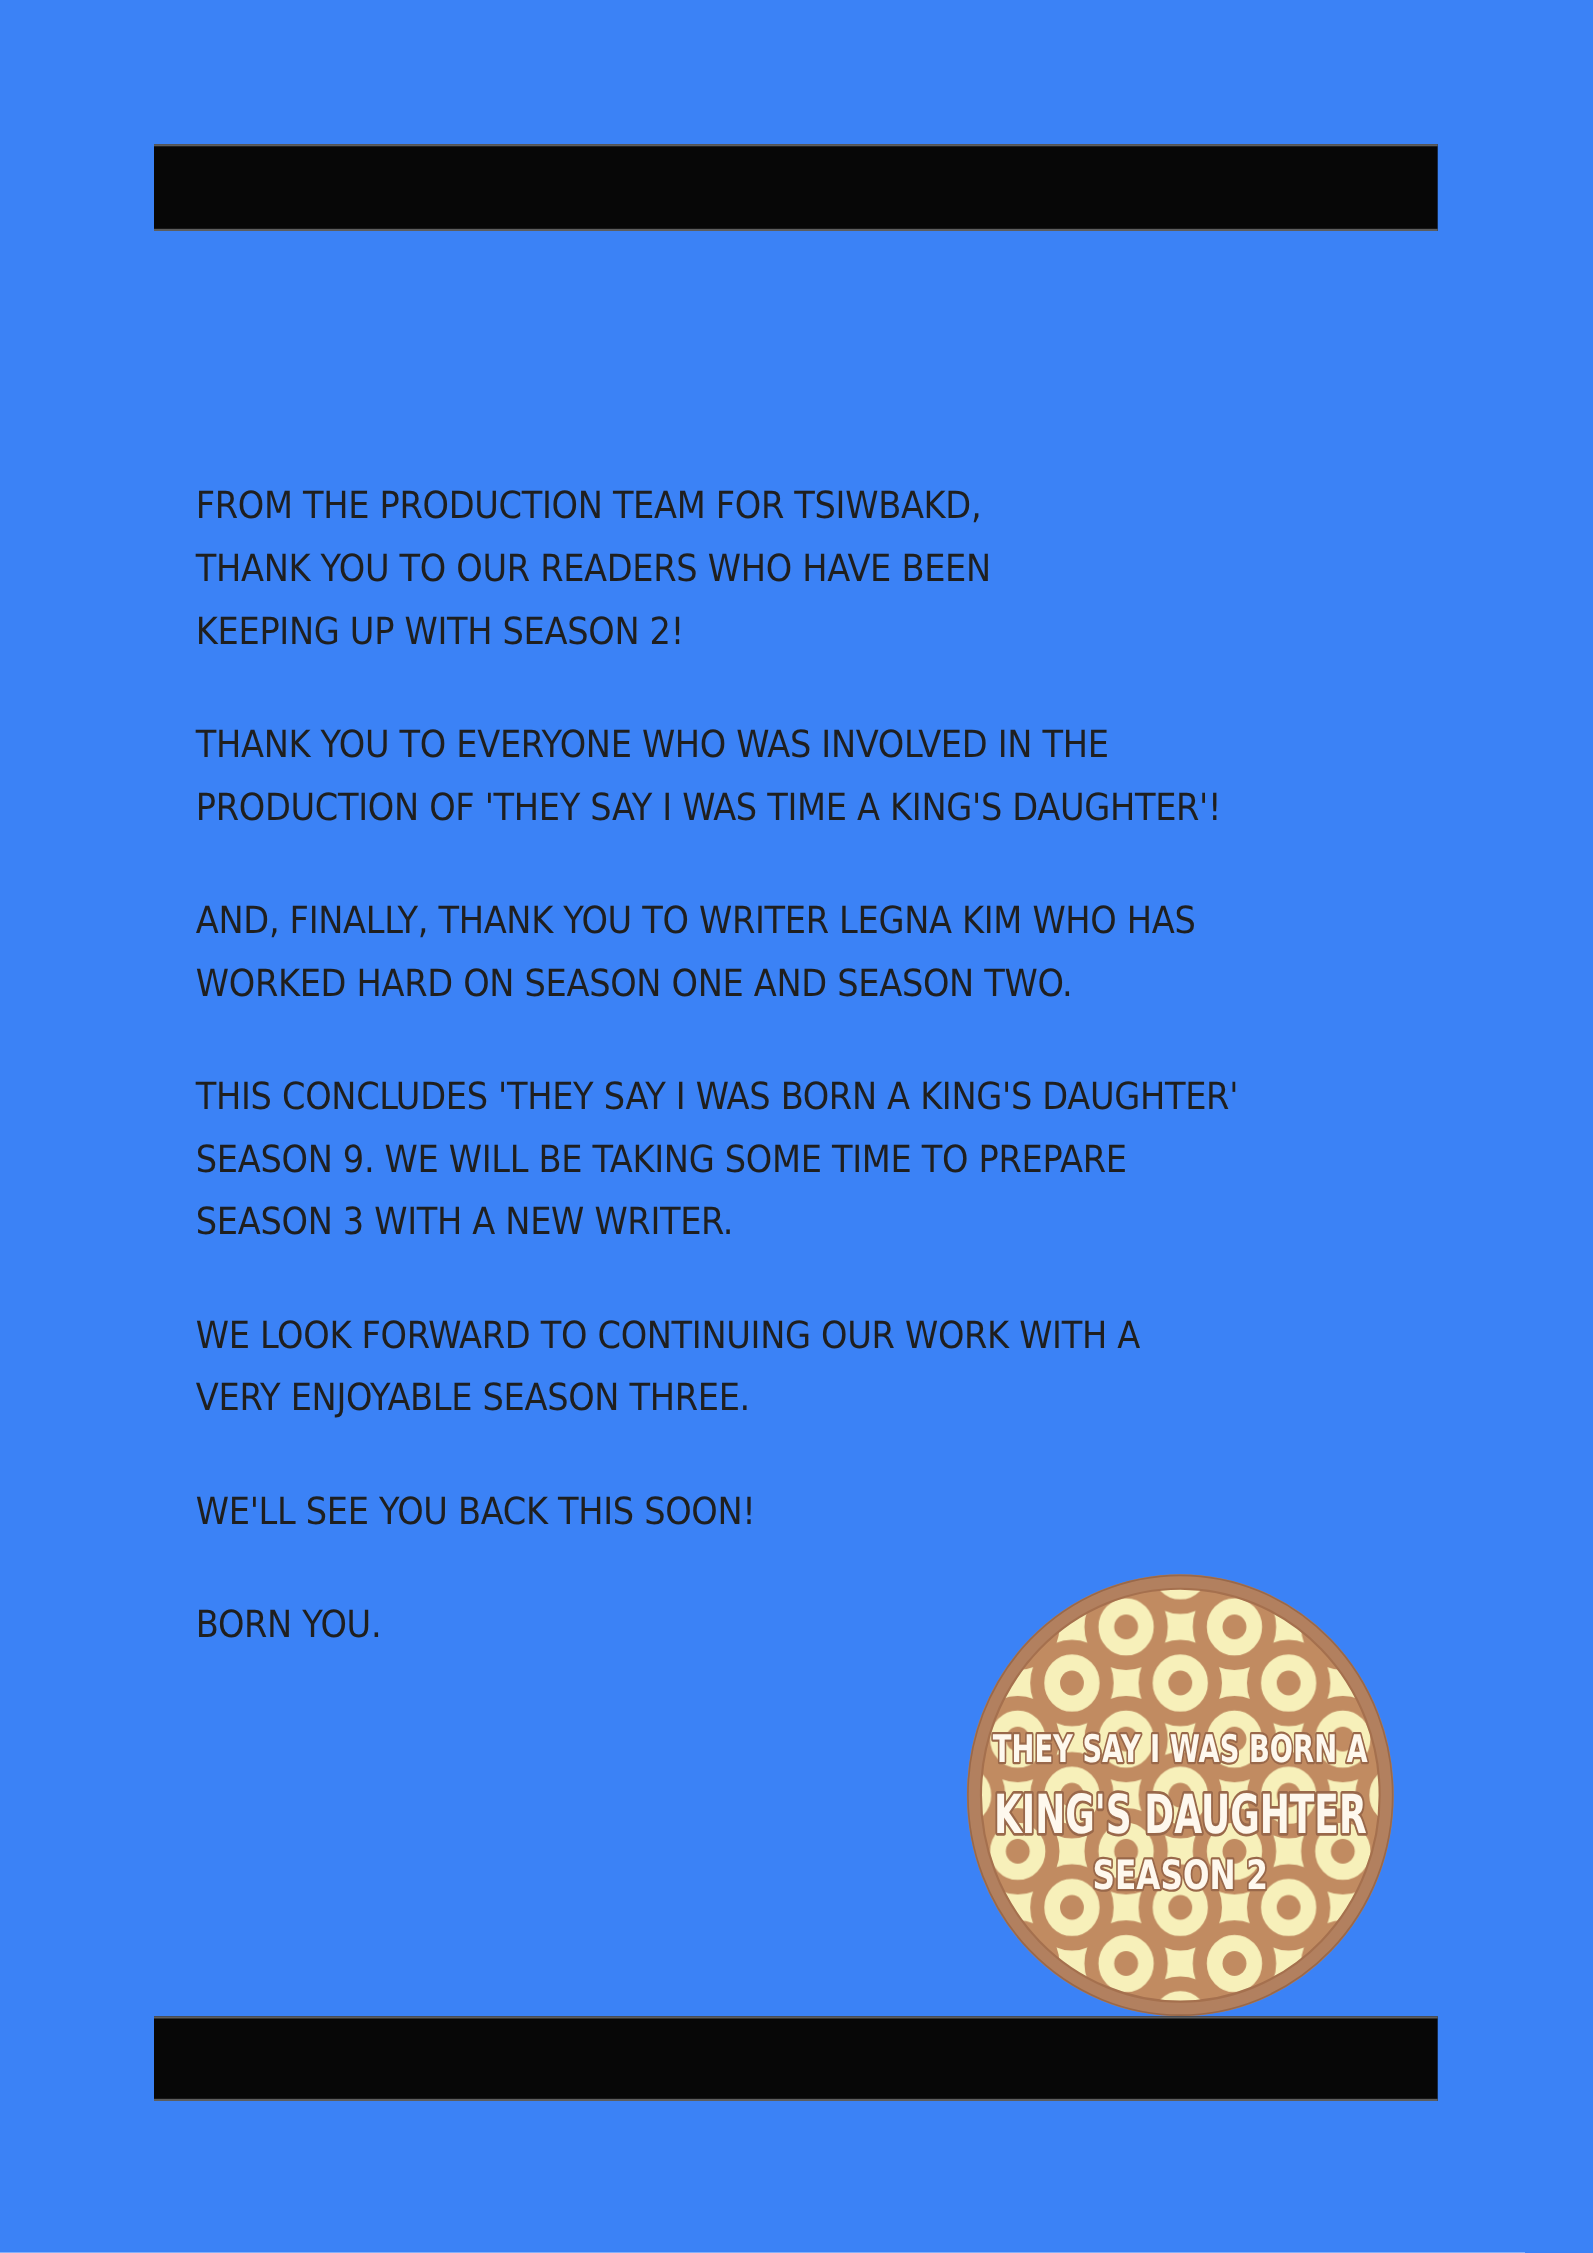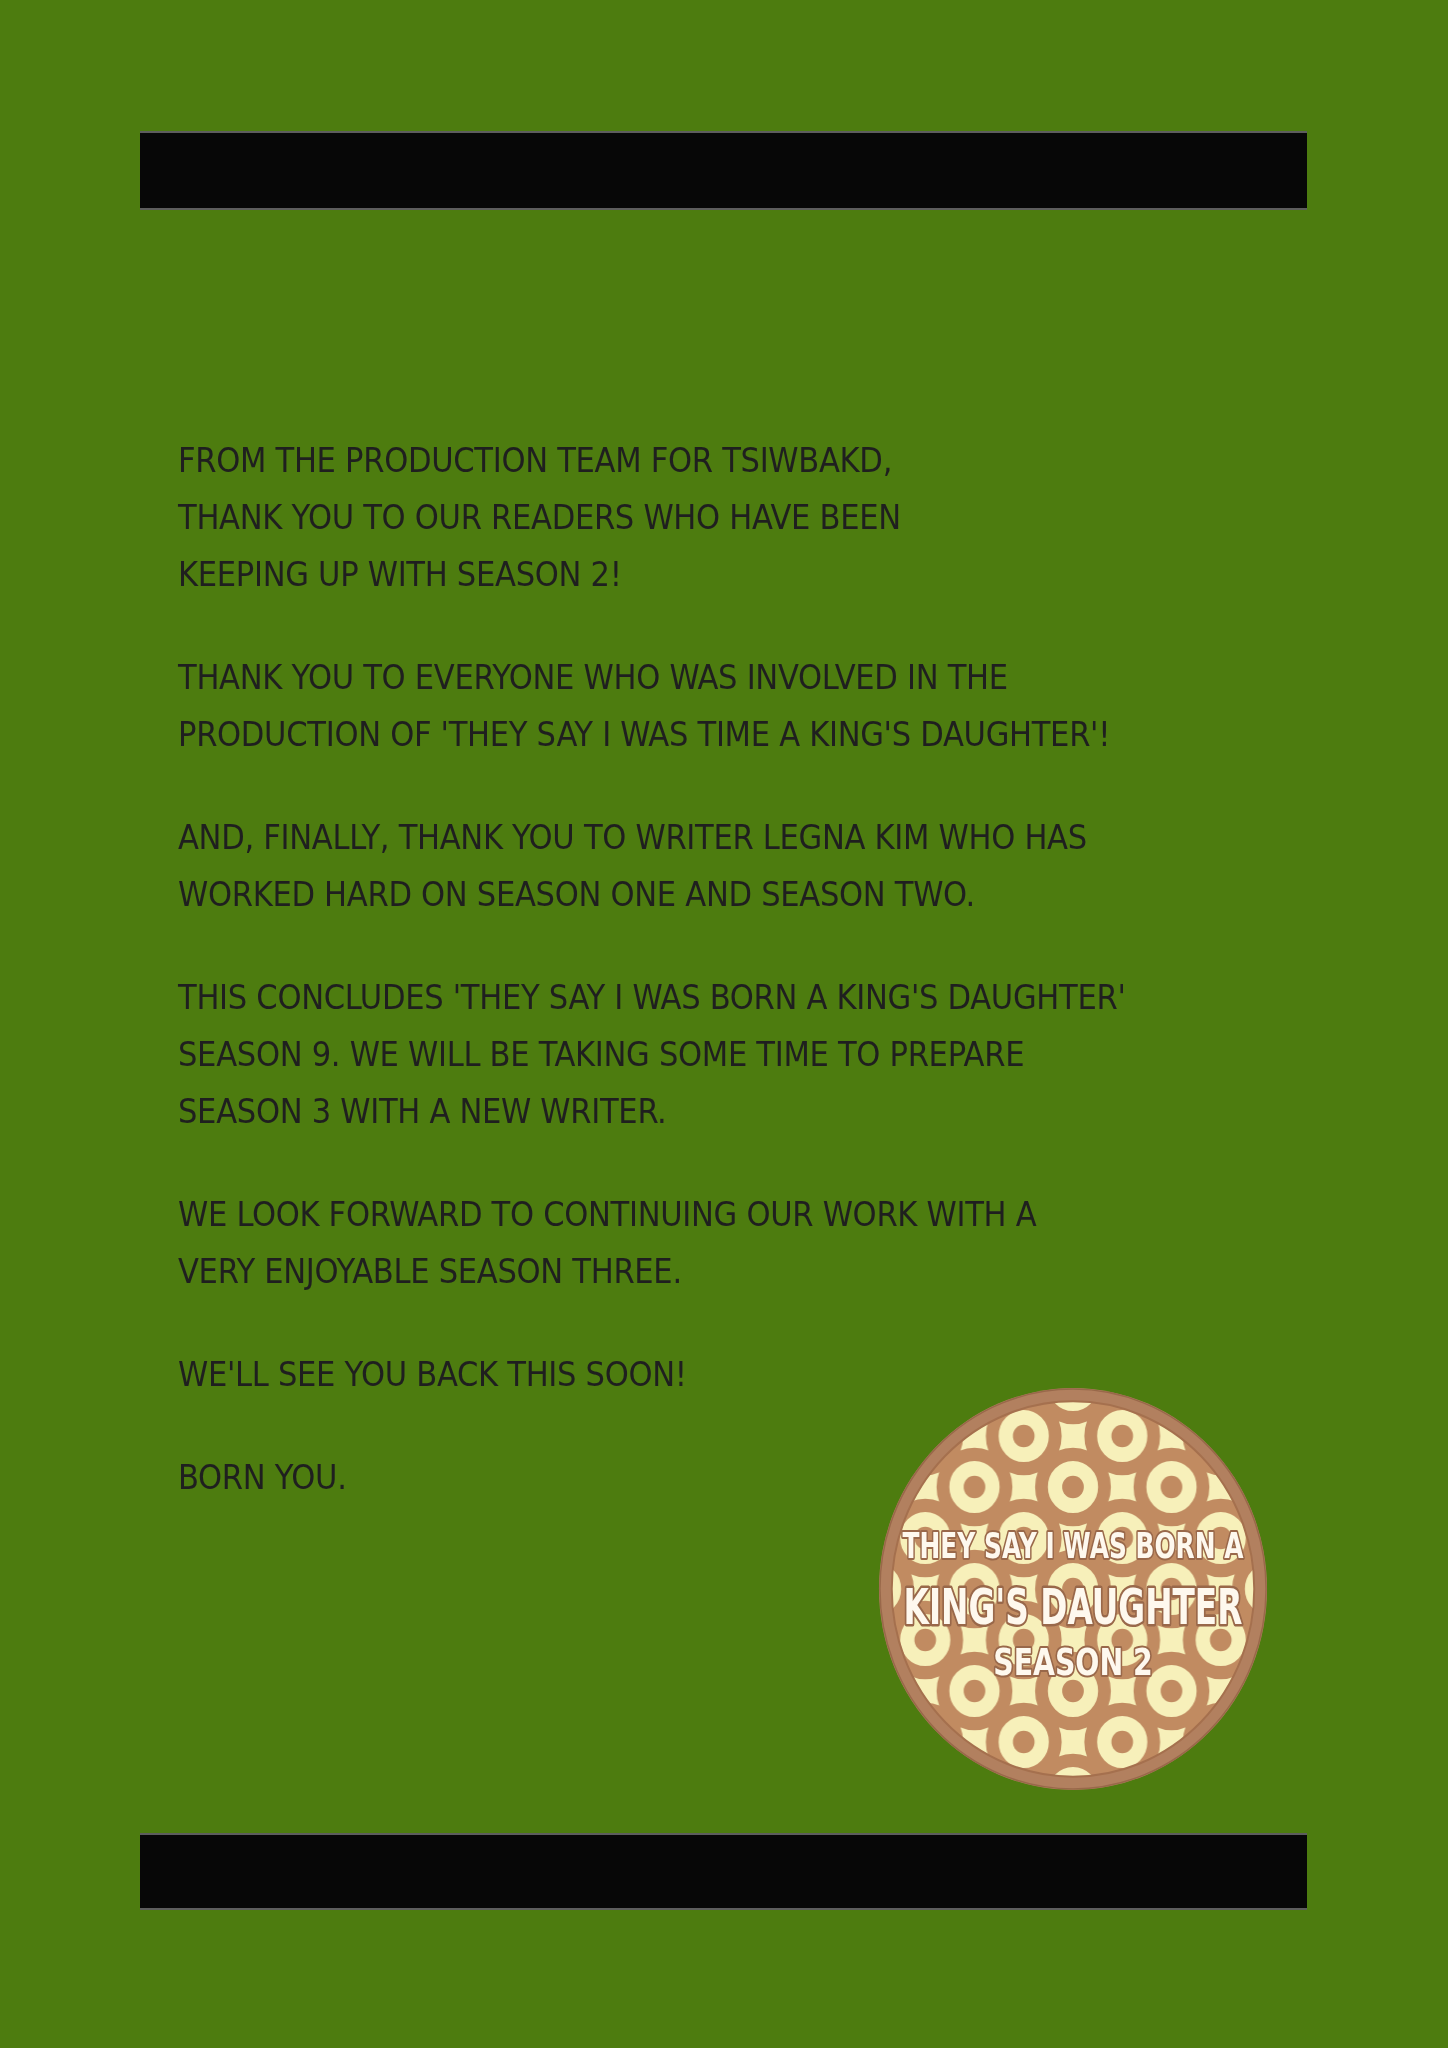--- a/index.html
+++ b/index.html
@@ -4,21 +4,21 @@
 <style>
   html, body {
     margin: 0;
     padding: 0;
     background: #ffffff;
   }
   .canvas {
     position: relative;
     width: 1448px;
     height: 2048px;
-    background: #4d7c0f;
+    background: #3b82f6;
     overflow: hidden;
     font-family: "DejaVu Sans", "Liberation Sans", sans-serif;
   }
   .black-bar {
     position: absolute;
     left: 140px;
     width: 1167px;
     background: #070707;
     border-top: 2px solid #5d5d5d;
     border-bottom: 2px solid #5d5d5d;
@@ -40,21 +40,21 @@
     line-height: 57px;
     font-weight: 500;
     font-stretch: condensed;
     letter-spacing: -0.3px;
     white-space: pre;
   }
 
   .seal {
     position: absolute;
     left: 876px;
-    top: 1385px;
+    top: 1428px;
     width: 394px;
     height: 408px;
   }
   .seal svg { width: 100%; height: 100%; display: block; }
   .seal-text {
     font-family: "DejaVu Sans", "Liberation Sans", sans-serif;
     font-weight: bold;
     fill: #fef8ee;
     stroke: #99684a;
     paint-order: stroke;

